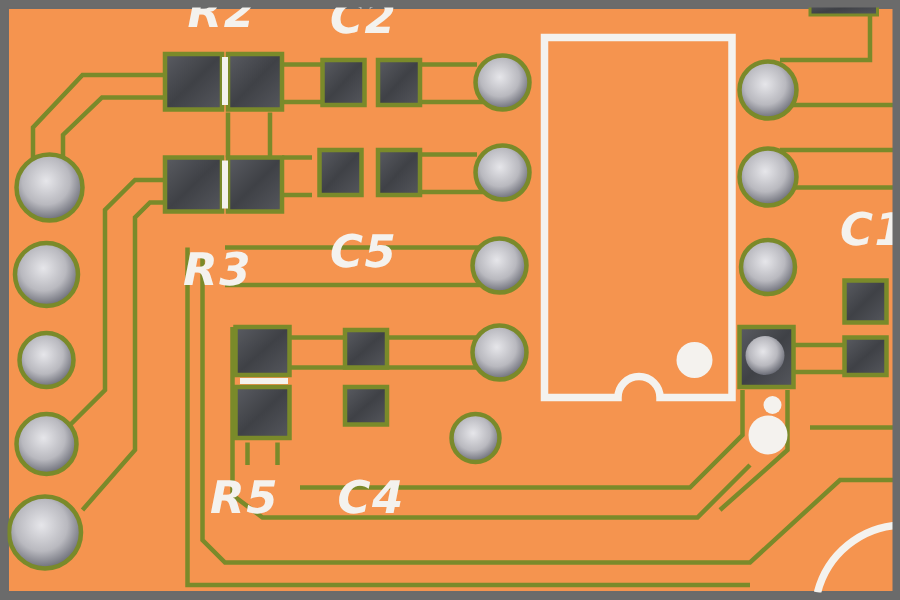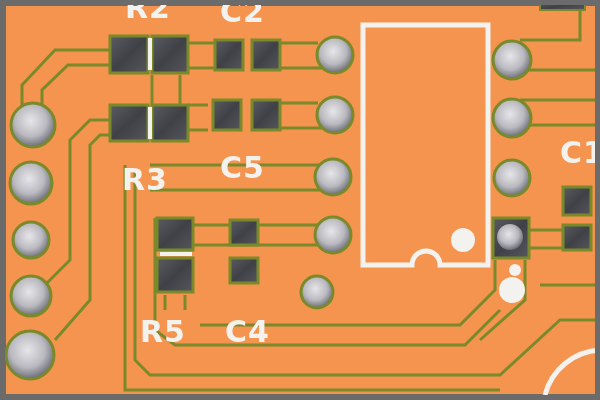--- a/index.html
+++ b/index.html
@@ -1,16 +1,16 @@
 <!DOCTYPE html>
 <html><head>
   <meta charset="utf-8">
   <style>
     html, body { margin: 0; padding: 0; background: #6b6b6b; }
-    #stage { position: relative; width: 600px; height: 400px; overflow: hidden; background: #6b6b6b; }
+    #stage { position: relative; width: 600px; height: 400px; overflow: hidden; background: #6b6b6b; font-style: italic; }
     svg { position: absolute; left: 0; top: 0; }
     .label { font-family: "DejaVu Sans", sans-serif; font-weight: bold; fill: #f4f2ee; font-size: 30px; letter-spacing: 1px; }
   </style>
 </head>
 <body>
 
 <div id="stage">
 <svg width="600" height="400" viewBox="0 0 600 400">
   <defs>
     <radialGradient id="pinGrad" cx="45%" cy="40%" r="60%">

